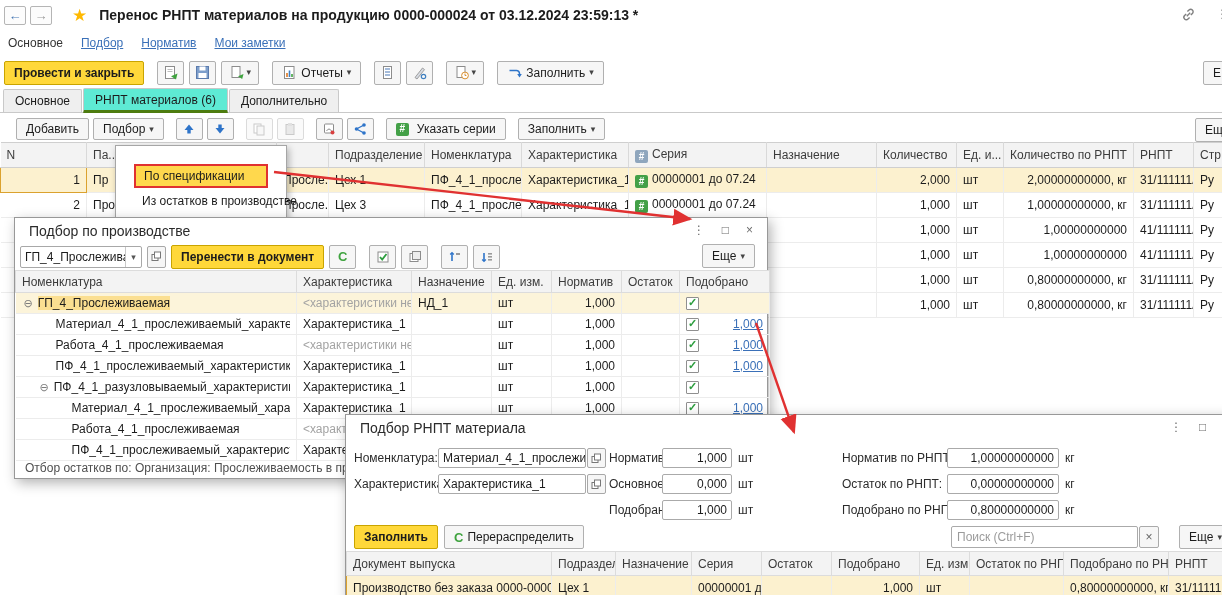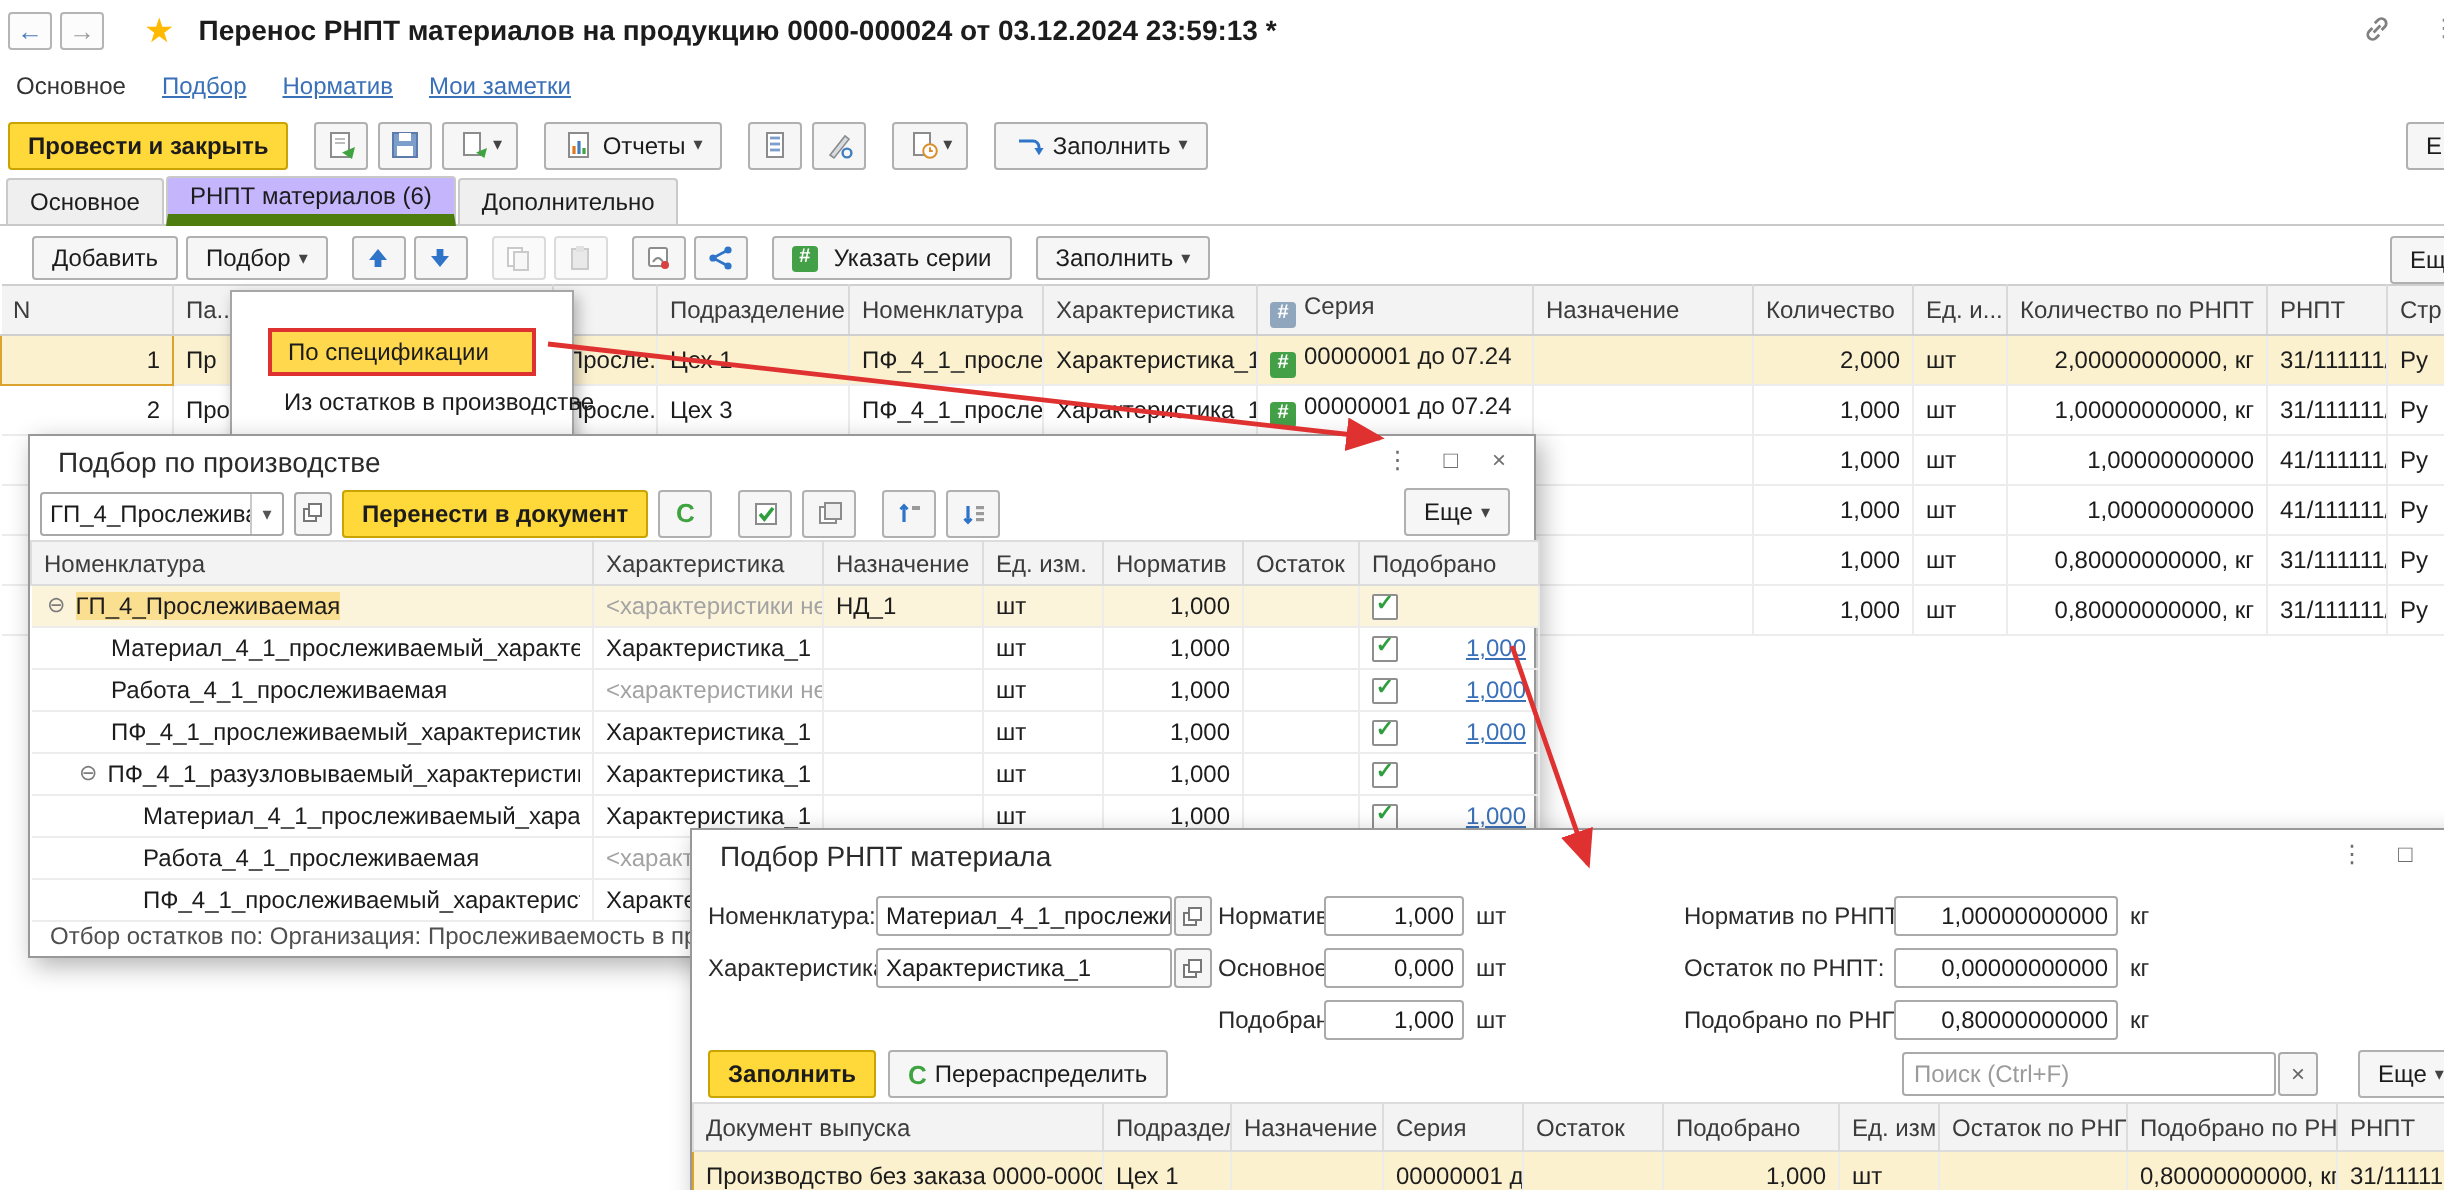--- a/index.html
+++ b/index.html
@@ -27,21 +27,21 @@
 .ibtn{width:27px;padding:0;justify-content:center}
 .ibtn.w{width:38px;gap:2px}
 .caret{font-size:9px;color:#444;line-height:1}
 .grp{margin-left:8px}
 .cut-top{position:absolute;left:1203px;top:61px;width:40px}
 .cut-grid{position:absolute;left:1195px;top:118px;width:46px}
 
 .tabs{position:absolute;left:0;top:88px;width:100%;height:25px;display:flex;align-items:flex-end;padding-left:3px;border-bottom:1px solid #c9c9c9}
 .tab{height:23px;display:flex;align-items:center;padding:0 11px;background:#efefef;border:1px solid #c9c9c9;
      border-bottom:none;border-radius:2px 2px 0 0;margin-right:1px;white-space:nowrap}
-.tab.active{background:#c4b5fd;height:25px;position:relative;z-index:2;margin-bottom:-1px;border-bottom:6px solid #4d7c0f}
+.tab.active{background:#5eead4;height:25px;position:relative;z-index:2;margin-bottom:-1px;border-bottom:3px solid #4d7c0f}
 
 .gridbar{position:absolute;left:12px;top:116px;width:100%;height:26px;display:flex;align-items:center;gap:4px;padding-left:4px}
 .gridbar .btn{height:22px}
 .dis{opacity:.45}
 
 .main-table{position:absolute;left:0;top:142px;width:1222px;border-collapse:collapse;table-layout:fixed;z-index:1}
 .main-table th{height:25px;background:#f3f3f3;border-right:1px solid #d9d9d9;border-top:1px solid #cfcfcf;
    border-bottom:1px solid #cfcfcf;font-weight:400;text-align:left;padding:0 6px;color:#3c3c3c;overflow:hidden;white-space:nowrap}
 .main-table td{height:25px;border-right:1px solid #ececec;border-bottom:1px solid #ececec;padding:0 6px;overflow:hidden;white-space:nowrap}
 tr.sel-row td{background:#fcf1cf}

